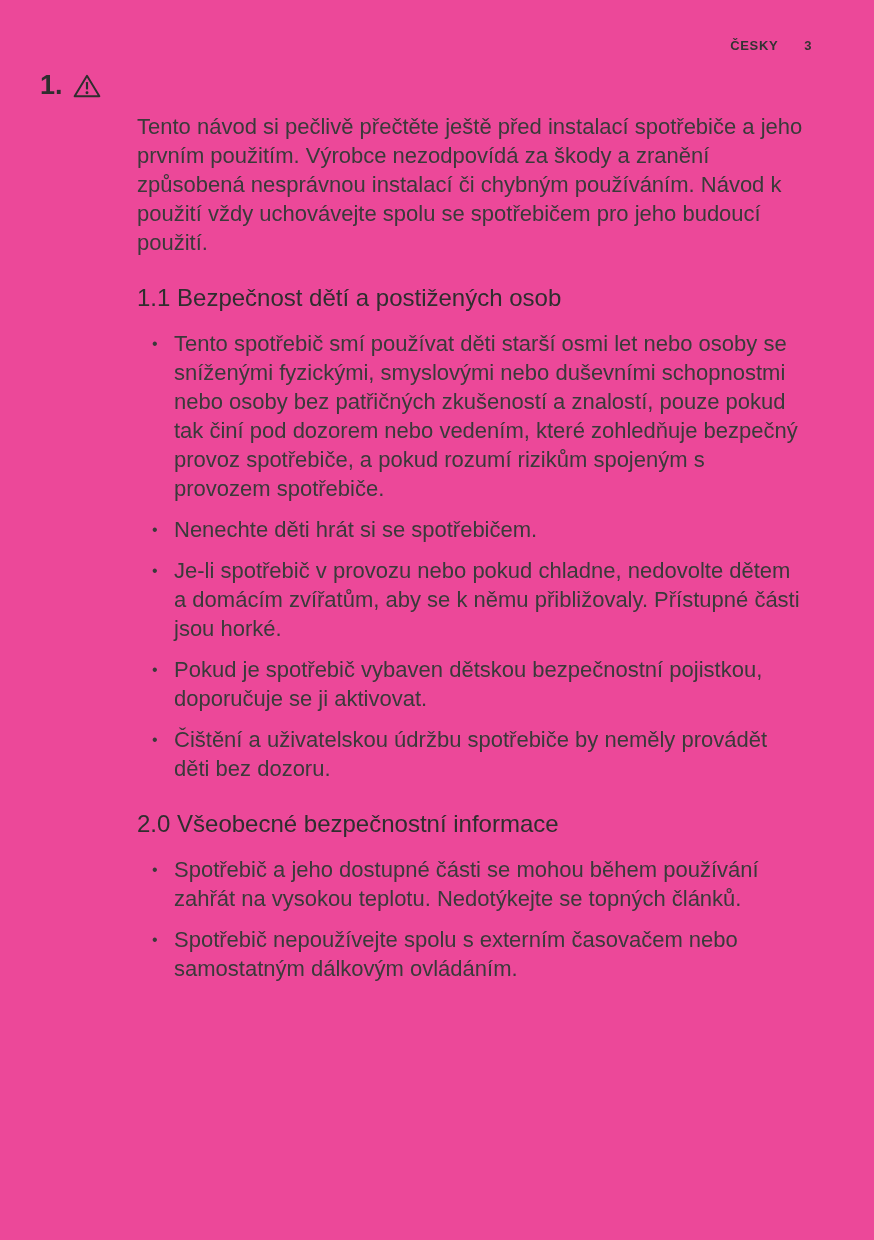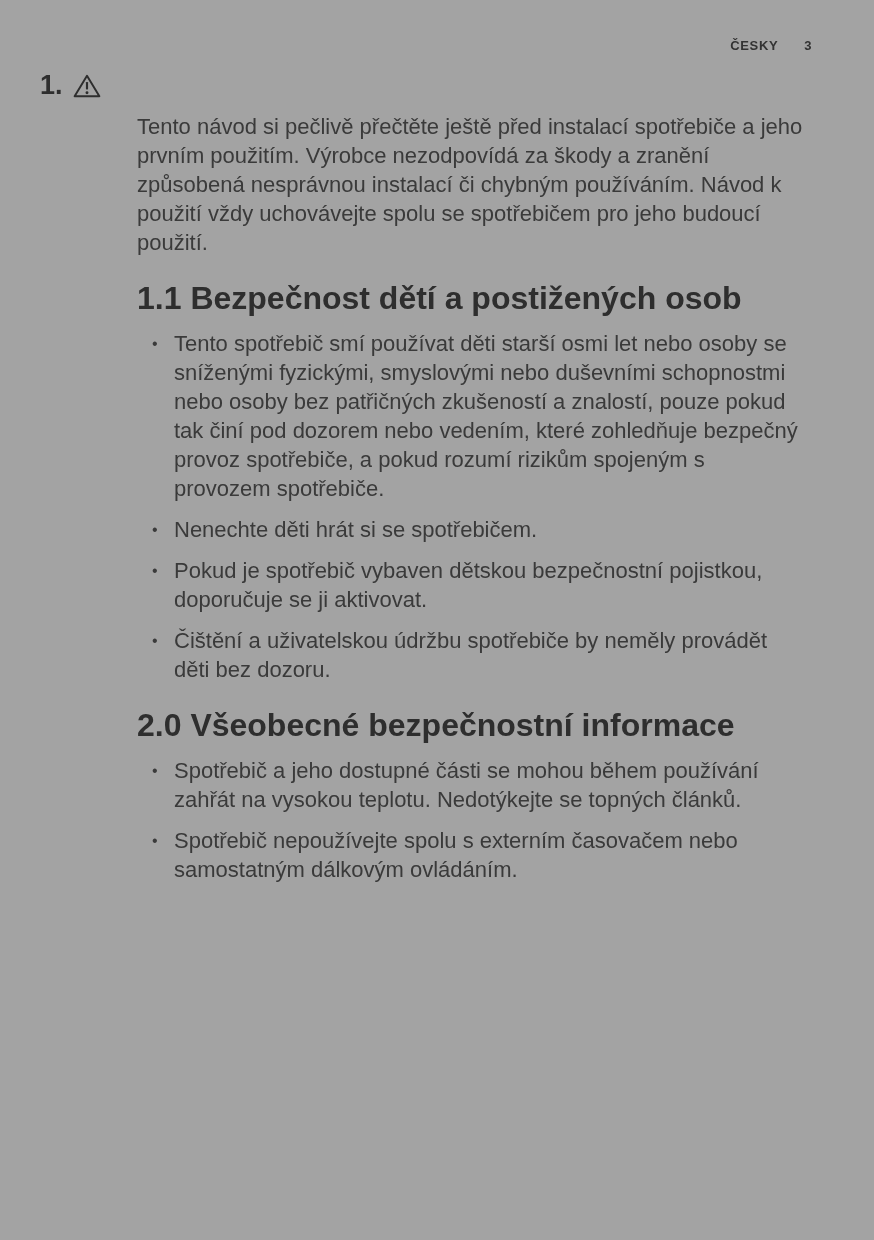--- a/index.html
+++ b/index.html
@@ -9,21 +9,21 @@
     height: 1240px;
     font-family: "Liberation Sans", sans-serif;
     color: #3a3a3a;
     overflow: hidden;
   }
   .page {
     position: relative;
     width: 874px;
     height: 1240px;
     padding: 38px 60px 0 40px;
-    background: #a3a3a3;
+    background: #ec4899;
   }
   .page-header {
     text-align: right;
     font-size: 13px;
     font-weight: bold;
     color: #333333;
     letter-spacing: 0.6px;
     margin-bottom: 16px;
     padding-right: 2px;
   }
@@ -50,22 +50,22 @@
   .content {
     margin-left: 97px;   
     width: 676px;
     font-size: 22px;
     line-height: 29px;
     color: #3a3a3a;
   }
   .content p.intro { margin-bottom: 20px; }
 
   .section-heading {
-    font-size: 32px;
-    font-weight: bold;
+    font-size: 24px;
+    font-weight: normal;
     color: #2e2e2e;
     line-height: 30px;
     margin-top: 26px;
     margin-bottom: 16px;
   }
 
   ul.bullet-list { list-style: none; }
   ul.bullet-list li {
     position: relative;
     padding-left: 25px;
@@ -103,20 +103,21 @@
 
   <div class="content">
 
     <p class="intro">Tento návod si pečlivě přečtěte ještě před instalací spotřebiče a jeho prvním použitím. Výrobce nezodpovídá za škody a zranění způsobená nesprávnou instalací či chybným používáním. Návod k použití vždy uchovávejte spolu se spotřebičem pro jeho budoucí použití.</p>
 
     <h2 class="section-heading">1.1 Bezpečnost dětí a postižených osob</h2>
 
     <ul class="bullet-list">
       <li>Tento spotřebič smí používat děti starší osmi let nebo osoby se sníženými fyzickými, smyslovými nebo duševními schopnostmi nebo osoby bez patřičných zkušeností a znalostí, pouze pokud tak činí pod dozorem nebo vedením, které zohledňuje bezpečný provoz spotřebiče, a pokud rozumí rizikům spojeným s provozem spotřebiče.</li>
       <li>Nenechte děti hrát si se spotřebičem.</li>
+      <li>Je-li spotřebič v provozu nebo pokud chladne, nedovolte dětem a domácím zvířatům, aby se k němu přibližovaly. Přístupné části jsou horké.</li>
       <li>Pokud je spotřebič vybaven dětskou bezpečnostní pojistkou, doporučuje se ji aktivovat.</li>
       <li>Čištění a uživatelskou údržbu spotřebiče by neměly provádět děti bez dozoru.</li>
     </ul>
 
     <h2 class="section-heading">2.0 Všeobecné bezpečnostní informace</h2>
 
     <ul class="bullet-list">
       <li>Spotřebič a jeho dostupné části se mohou během používání zahřát na vysokou teplotu. Nedotýkejte se topných článků.</li>
       <li>Spotřebič nepoužívejte spolu s externím časovačem nebo samostatným dálkovým ovládáním.</li>
     </ul>

